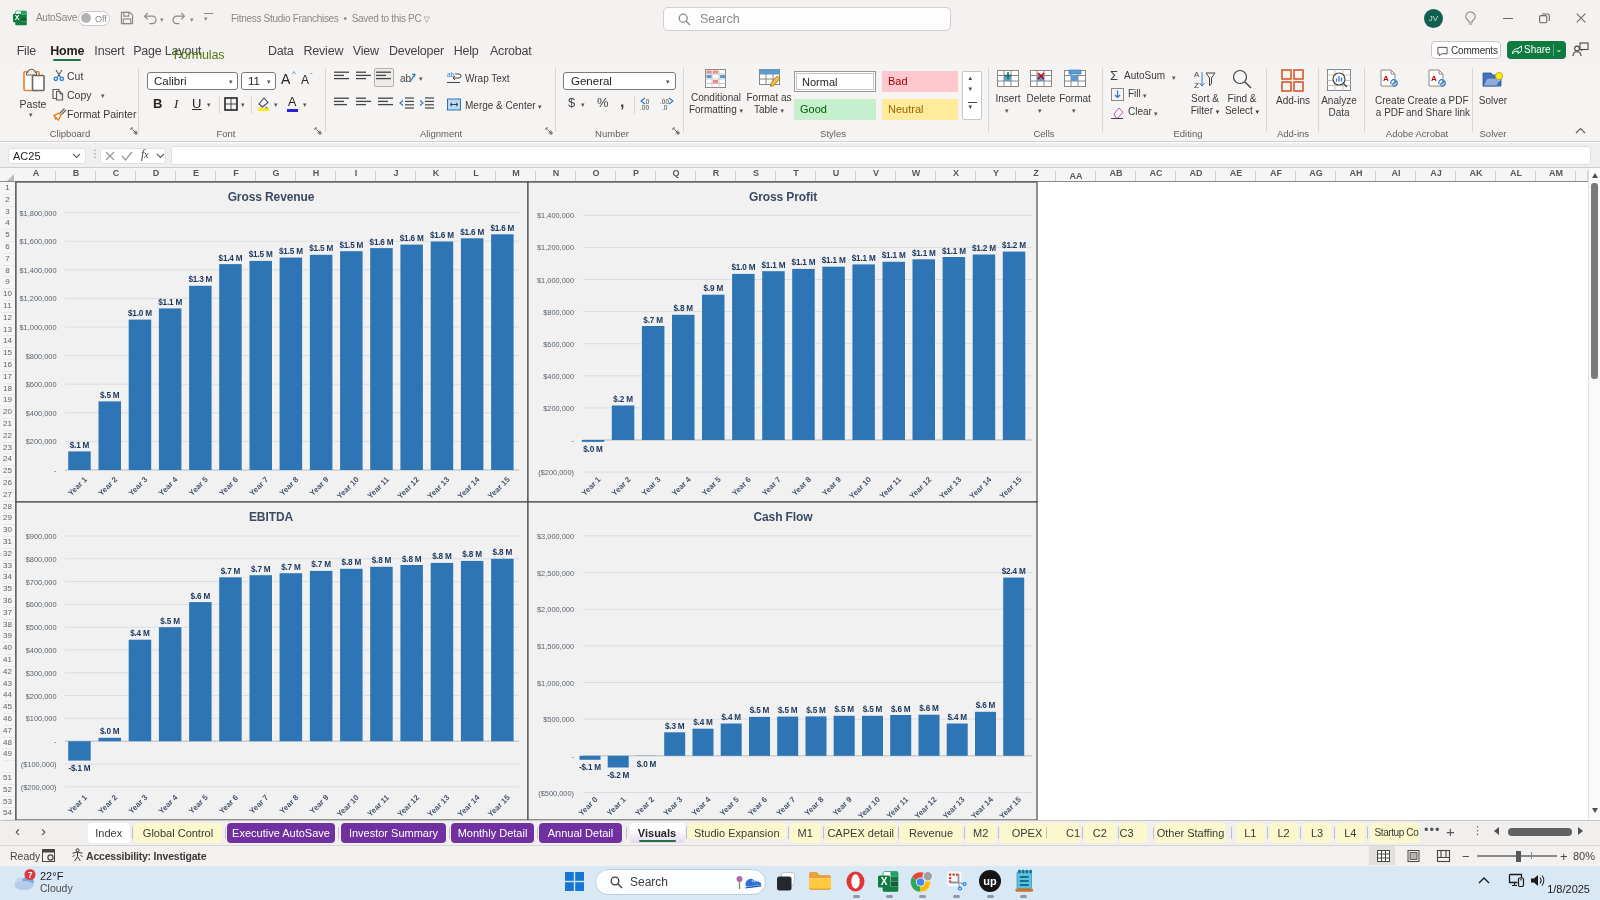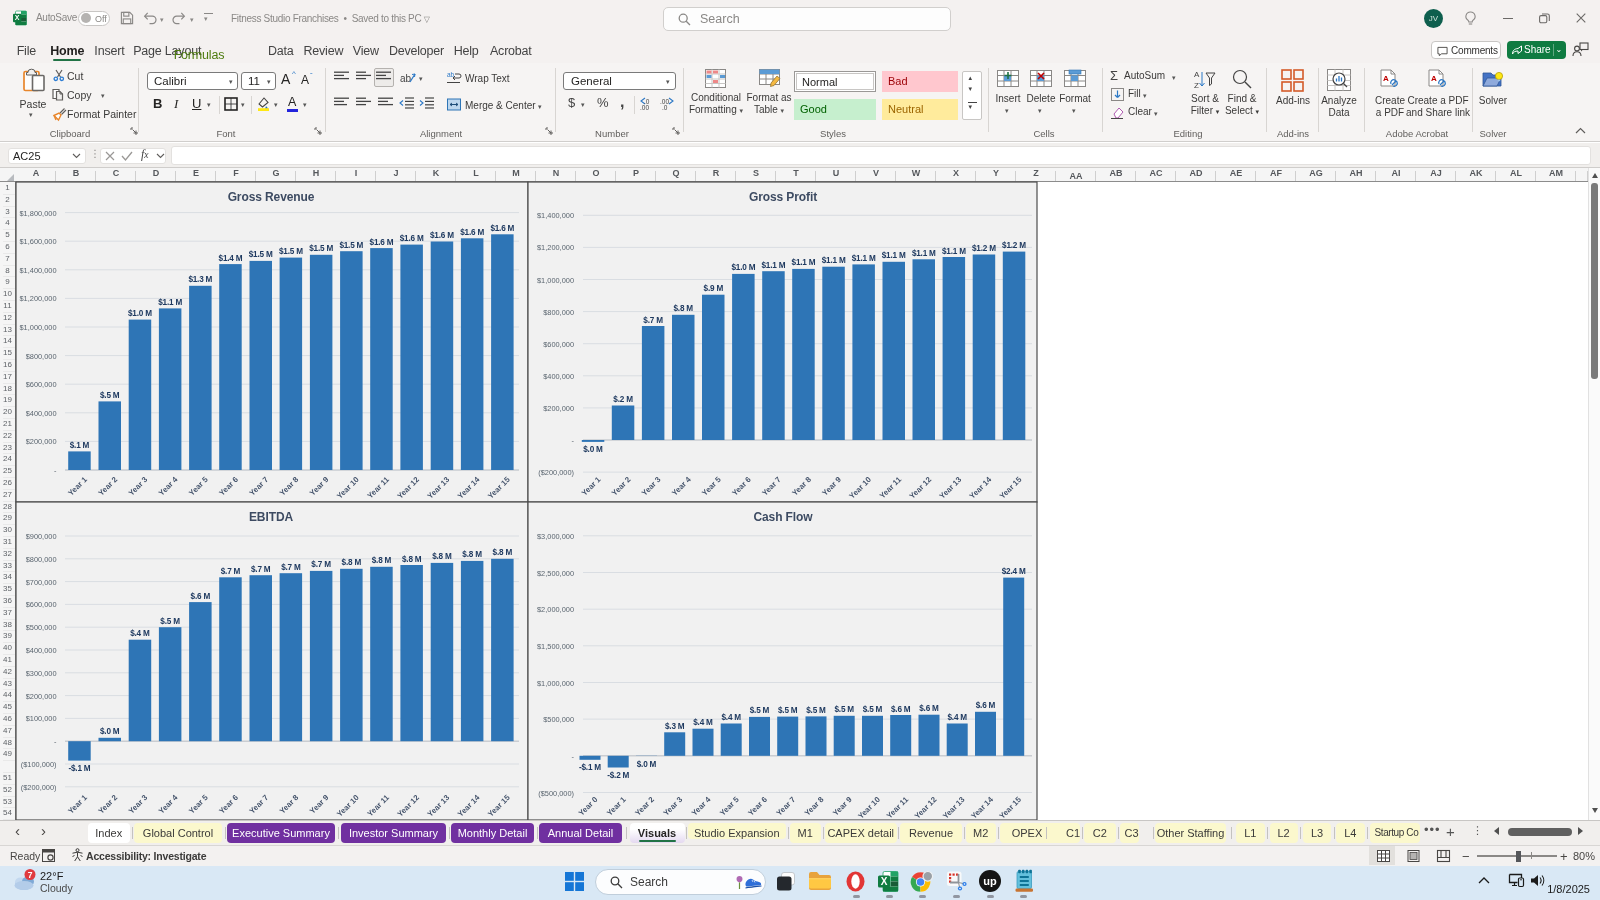--- a/index.html
+++ b/index.html
@@ -894,35 +894,35 @@
 <div class="ab" style="left:1588px;top:168px;width:12px;height:652px;background:#fafafa;border-left:1px solid #e1e1e1">
 <div class="ab" style="left:2.5px;top:5px;width:0;height:0;border-left:3.5px solid transparent;border-right:3.5px solid transparent;border-bottom:5px solid #505050"></div>
 <div class="ab" style="left:2px;top:15px;width:7px;height:196px;background:#7a7a7a;border-radius:3px"></div>
 <div class="ab" style="left:2.5px;top:640px;width:0;height:0;border-left:3.5px solid transparent;border-right:3.5px solid transparent;border-top:5px solid #505050"></div>
   </div>
 <div class="ab" style="left:0;top:820px;width:1600px;height:25px;background:#f1efed;border-top:1px solid #c8c6c4"></div>
 <div class="ab" style="left:15px;top:822px;font-size:15px;color:#484644">‹</div>
 <div class="ab" style="left:41px;top:822px;font-size:15px;color:#484644">›</div>
 <div class="ab" style="left:88px;top:823px;width:41.5px;height:20px;border-radius:4px;background:#fff;color:#3b3a39;font-size:11px;text-align:center;line-height:20px;white-space:nowrap;overflow:hidden">Index</div>
 <div class="ab" style="left:134px;top:823px;width:88px;height:20px;border-radius:4px;background:#fbf8cd;color:#3b3a39;font-size:11px;text-align:center;line-height:20px;white-space:nowrap;overflow:hidden">Global Control</div>
-<div class="ab" style="left:227px;top:823px;width:108px;height:20px;border-radius:4px;background:#7030a0;color:#fff;font-size:11px;text-align:center;line-height:20px;white-space:nowrap;overflow:hidden">Executive Summary</div>
+<div class="ab" style="left:227px;top:823px;width:108px;height:20px;border-radius:4px;background:#7030a0;color:#fff;font-size:11px;text-align:center;line-height:20px;white-space:nowrap;overflow:hidden">Executive AutoSave</div>
 <div class="ab" style="left:341px;top:823px;width:105px;height:20px;border-radius:4px;background:#7030a0;color:#fff;font-size:11px;text-align:center;line-height:20px;white-space:nowrap;overflow:hidden">Investor Summary</div>
 <div class="ab" style="left:451px;top:823px;width:83px;height:20px;border-radius:4px;background:#7030a0;color:#fff;font-size:11px;text-align:center;line-height:20px;white-space:nowrap;overflow:hidden">Monthly Detail</div>
 <div class="ab" style="left:539px;top:823px;width:83px;height:20px;border-radius:4px;background:#7030a0;color:#fff;font-size:11px;text-align:center;line-height:20px;white-space:nowrap;overflow:hidden">Annual Detail</div>
 <div class="ab" style="left:629.5px;top:823px;width:55.0px;height:20px;border-radius:4px;background:linear-gradient(#ffffff 30%,#e4d9f0);color:#252423;font-weight:bold;font-size:11px;text-align:center;line-height:20px;white-space:nowrap;overflow:hidden">Visuals</div>
 <div class="ab" style="left:638.5px;top:839.5px;width:37.0px;height:2.5px;background:#217346;border-radius:2px"></div>
 <div class="ab" style="left:688px;top:823px;width:97.5px;height:16px;border-radius:4px;background:#fbf8cd;color:#3b3a39;font-size:11px;text-align:center;line-height:20px;white-space:nowrap;overflow:hidden">Studio Expansion</div>
 <div class="ab" style="left:789.5px;top:823px;width:31.5px;height:20px;border-radius:4px;background:#fbf8cd;color:#3b3a39;font-size:11px;text-align:center;line-height:20px;white-space:nowrap;overflow:hidden">M1</div>
 <div class="ab" style="left:825px;top:823px;width:71.5px;height:20px;border-radius:4px;background:#fbf8cd;color:#3b3a39;font-size:11px;text-align:center;line-height:20px;white-space:nowrap;overflow:hidden">CAPEX detail</div>
 <div class="ab" style="left:900px;top:823px;width:62px;height:20px;border-radius:4px;background:#fbf8cd;color:#3b3a39;font-size:11px;text-align:center;line-height:20px;white-space:nowrap;overflow:hidden">Revenue</div>
 <div class="ab" style="left:966px;top:823px;width:29.5px;height:20px;border-radius:4px;background:#fbf8cd;color:#3b3a39;font-size:11px;text-align:center;line-height:20px;white-space:nowrap;overflow:hidden">M2</div>
 <div class="ab" style="left:999.5px;top:823px;width:55px;height:20px;border-radius:4px;background:#fbf8cd;color:#3b3a39;font-size:11px;text-align:center;line-height:20px;white-space:nowrap;overflow:hidden">OPEX</div>
 <div class="ab" style="left:1048px;top:823px;width:32px;height:20px;border-radius:4px;background:#fbf8cd;color:#3b3a39;font-size:11px;text-align:right;line-height:20px;white-space:nowrap;overflow:hidden">C1</div>
 <div class="ab" style="left:1084px;top:823px;width:31.5px;height:20px;border-radius:4px;background:#fbf8cd;color:#3b3a39;font-size:11px;text-align:center;line-height:20px;white-space:nowrap;overflow:hidden">C2</div>
-<div class="ab" style="left:1119.5px;top:823px;width:19px;height:20px;border-radius:4px;background:#fbf8cd;color:#3b3a39;font-size:11px;text-align:right;line-height:20px;white-space:nowrap;overflow:hidden">C3</div>
+<div class="ab" style="left:1119.5px;top:823px;width:27px;height:20px;border-radius:4px;background:#fbf8cd;color:#3b3a39;font-size:11px;text-align:left;line-height:20px;white-space:nowrap;overflow:hidden">C3</div>
 <div class="ab" style="left:1155px;top:823px;width:71px;height:20px;border-radius:4px;background:#fbf8cd;color:#3b3a39;font-size:11px;text-align:center;line-height:20px;white-space:nowrap;overflow:hidden">Other Staffing</div>
 <div class="ab" style="left:1236px;top:823px;width:28.5px;height:20px;border-radius:4px;background:#fbf8cd;color:#3b3a39;font-size:11px;text-align:center;line-height:20px;white-space:nowrap;overflow:hidden">L1</div>
 <div class="ab" style="left:1269.5px;top:823px;width:28.0px;height:20px;border-radius:4px;background:#fbf8cd;color:#3b3a39;font-size:11px;text-align:center;line-height:20px;white-space:nowrap;overflow:hidden">L2</div>
 <div class="ab" style="left:1303px;top:823px;width:28px;height:20px;border-radius:4px;background:#fbf8cd;color:#3b3a39;font-size:11px;text-align:center;line-height:20px;white-space:nowrap;overflow:hidden">L3</div>
 <div class="ab" style="left:1336px;top:823px;width:28.5px;height:20px;border-radius:4px;background:#fbf8cd;color:#3b3a39;font-size:11px;text-align:center;line-height:20px;white-space:nowrap;overflow:hidden">L4</div>
 <div class="ab" style="left:1369.5px;top:823px;width:50.0px;height:20px;border-radius:4px;background:#fbf8cd;color:#3b3a39;font-size:11px;text-align:left;padding-left:5px;font-size:10px;letter-spacing:-0.4px;line-height:20px;white-space:nowrap;overflow:hidden">Startup Co</div>
 <div class="ab" style="left:131.8px;top:827px;width:1px;height:12px;background:#c4c2c0"></div>
 <div class="ab" style="left:224.5px;top:827px;width:1px;height:12px;background:#c4c2c0"></div>
 <div class="ab" style="left:338.0px;top:827px;width:1px;height:12px;background:#c4c2c0"></div>
 <div class="ab" style="left:448.5px;top:827px;width:1px;height:12px;background:#c4c2c0"></div>

